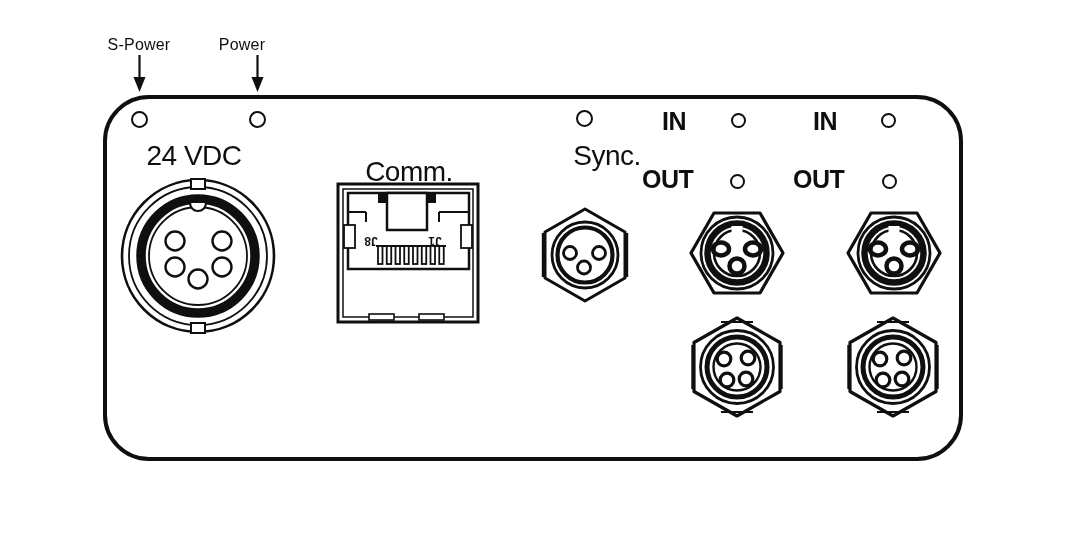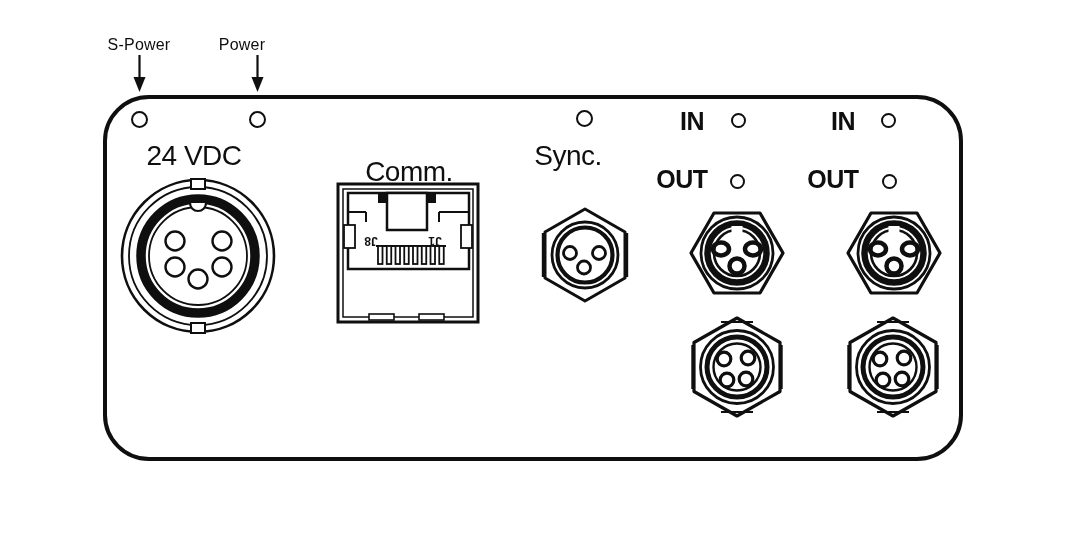--- a/index.html
+++ b/index.html
@@ -14,21 +14,21 @@
   }
   .callout-label{
     position:absolute;width:120px;text-align:center;
     font-size:16px;font-weight:400;line-height:19px;letter-spacing:0.2px;color:#0f0f0f;
   }
   .big-label{
     position:absolute;width:120px;text-align:center;
     font-size:28px;font-weight:400;line-height:28px;letter-spacing:-0.5px;color:#0f0f0f;
   }
   .io-label{
-    position:absolute;text-align:center;
+    position:absolute;text-align:left;
     font-size:25px;font-weight:700;line-height:25px;letter-spacing:-0.5px;color:#0f0f0f;
   }
   .led{
     position:absolute;box-sizing:border-box;border:2.5px solid #0f0f0f;border-radius:50%;
     background:#ffffff;
   }
   .led-lg{width:17px;height:17px;}
   .led-sm{width:15px;height:15px;}
   svg{display:block;}
   .ln{stroke:#0f0f0f;fill:none;}
@@ -54,21 +54,21 @@
   </svg>
 
   <div class="panel"></div>
 
   <div class="led led-lg" style="left:131px;top:111px;"></div>
   <div class="led led-lg" style="left:249px;top:111px;"></div>
   <div class="led led-lg" style="left:576px;top:110px;"></div>
 
   <div class="big-label" style="left:134px;top:142px;">24 VDC</div>
   <div class="big-label" style="left:349px;top:142px;margin-top:16px;">Comm.</div>
-  <div class="big-label" style="left:508px;top:142px;text-align:center;">Sync.</div>
+  <div class="big-label" style="left:547px;top:142px;text-align:center;">Sync.</div>
 
   <div class="io-label" style="left:662px;top:109px;width:60px;">IN</div>
   <div class="led led-sm" style="left:731px;top:113px;"></div>
   <div class="io-label" style="left:642px;top:167px;width:80px;">OUT</div>
   <div class="led led-sm" style="left:730px;top:174px;"></div>
 
   <div class="io-label" style="left:813px;top:109px;width:60px;">IN</div>
   <div class="led led-sm" style="left:881px;top:113px;"></div>
   <div class="io-label" style="left:793px;top:167px;width:80px;">OUT</div>
   <div class="led led-sm" style="left:882px;top:174px;"></div>

